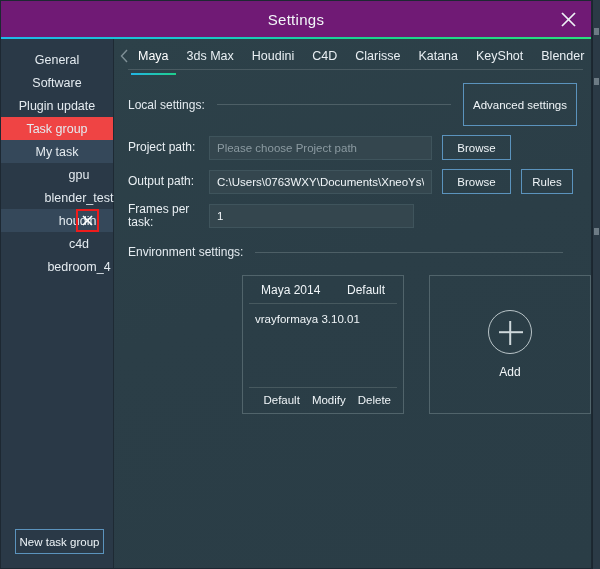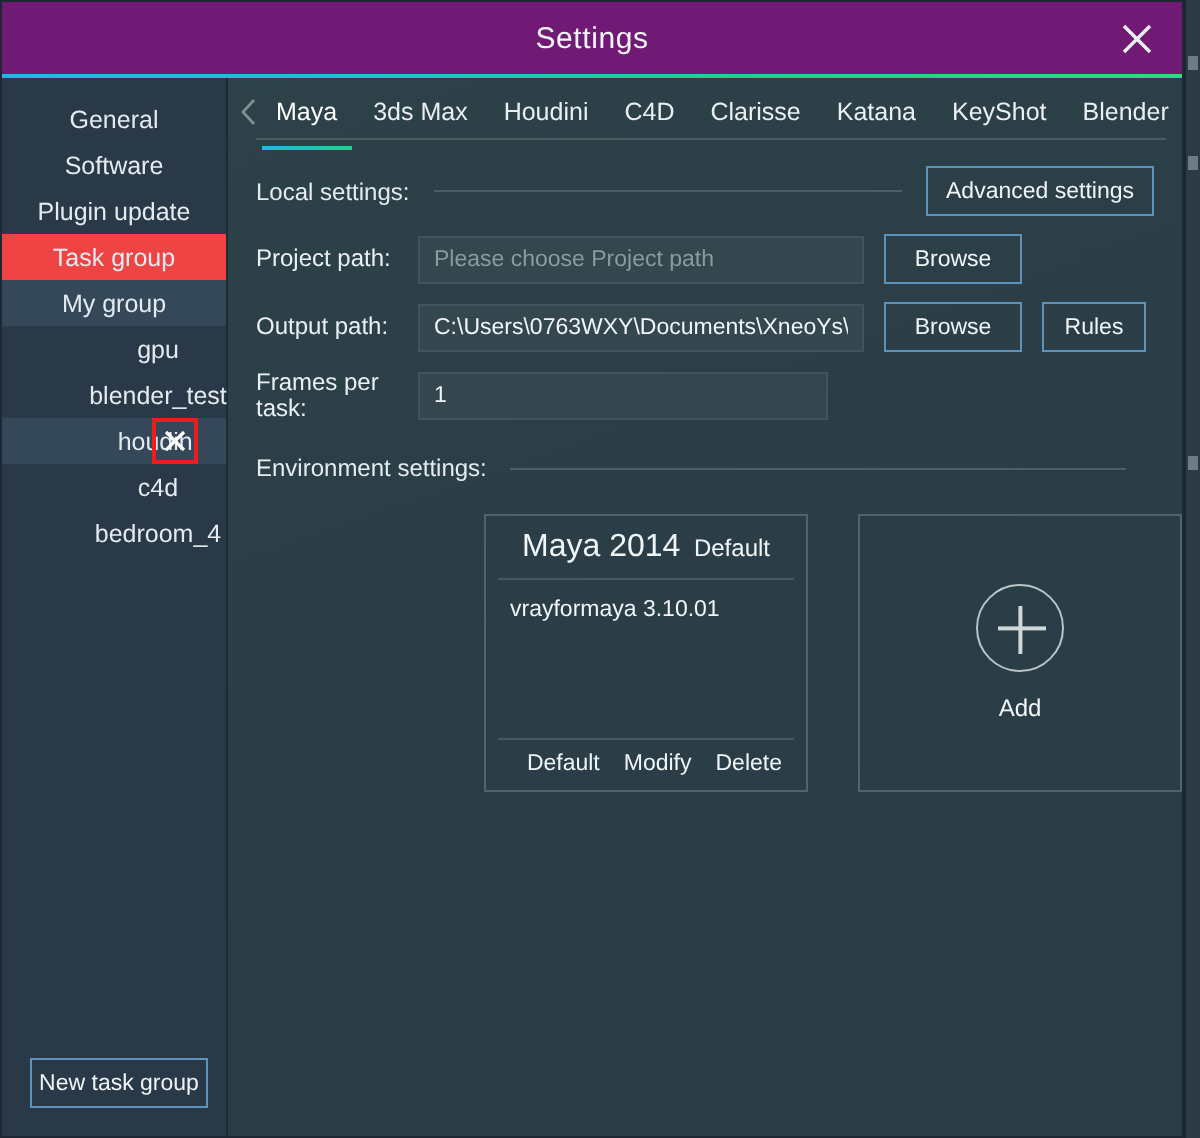--- a/index.html
+++ b/index.html
@@ -202,21 +202,21 @@
     border: 1px solid #5b93bd;
     background: transparent;
     color: #f0f5f8;
     font-size: 11.5px;
     font-family: "Liberation Sans", sans-serif;
     cursor: pointer;
     margin-left: 8px;
     padding: 0 10px;
   }
   #advanced-settings-btn {
-    height: 25px;
+    height: 43px;
     border: 1px solid #5b93bd;
     background: transparent;
     color: #f0f5f8;
     font-size: 11.5px;
     font-family: "Liberation Sans", sans-serif;
     cursor: pointer;
     padding: 0 9px;
   }
   #browse-project-btn { width: 69px; margin-left: 10px; }
   #browse-output-btn  { width: 69px; margin-left: 10px; }
@@ -233,21 +233,21 @@
     width: 214px; height: 139px;
     border: 1px solid #51646b;
     position: relative;
   }
   .env-head {
     display: flex; align-items: center; justify-content: space-between;
     padding: 7px 12px 6px 12px;
     border-bottom: 1px solid #47595f;
     margin: 0 6px;
   }
-  .env-head-name { color: #f0f5f8; font-size: 16px; }
+  .env-head-name { color: #f0f5f8; font-size: 12px; }
   .env-head-default { color: #f0f5f8; font-size: 12px; }
   .env-plugin {
     padding: 9px 12px 0 12px;
     color: #f0f5f8; font-size: 11.5px;
   }
   .env-foot {
     position: absolute; left: 6px; right: 6px; bottom: 0;
     border-top: 1px solid #47595f;
     display: flex; justify-content: flex-end; gap: 12px;
     padding: 6px 6px 7px 0;
@@ -307,21 +307,21 @@
       <div class="side-item">
         <span>Software</span>
       </div>
       <div class="side-item">
         <span>Plugin update</span>
       </div>
       <div class="side-item sel-a">
         <span>Task group</span>
       </div>
       <div class="side-item sel-b">
-        <span>My group</span>
+        <span>My task</span>
       </div>
 
       <div class="side-item sub">
         <span>gpu</span>
       </div>
       <div class="side-item sub">
         <span>blender_test</span>
       </div>
 
       <div class="side-item sub active-sub">

